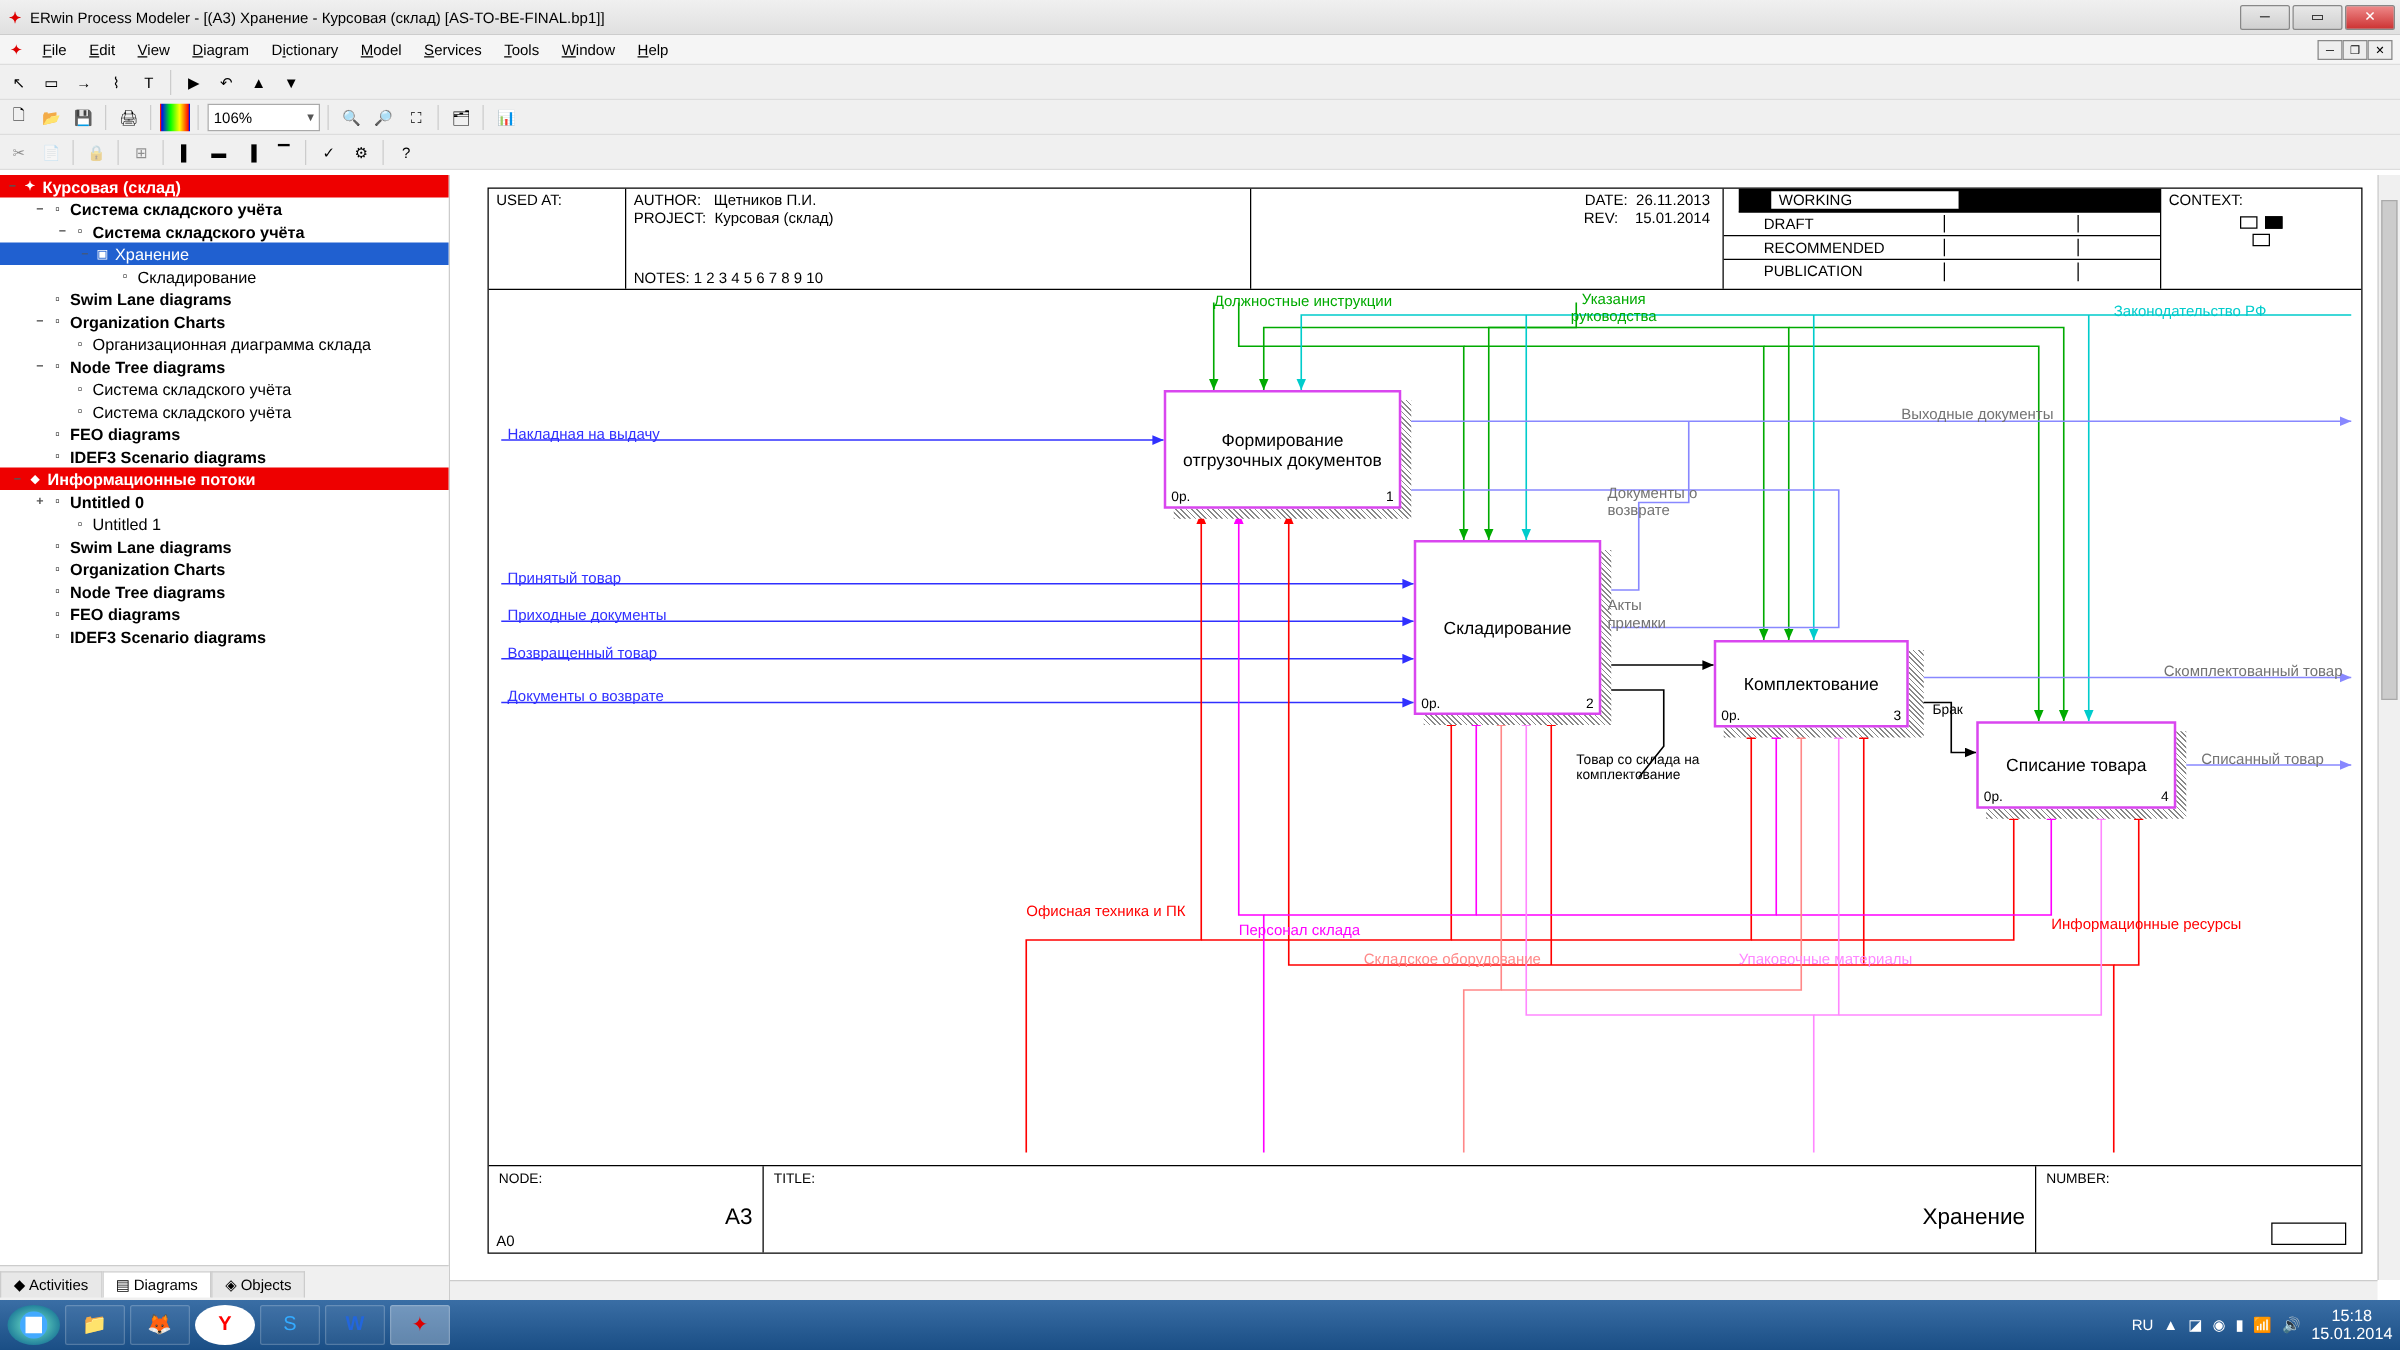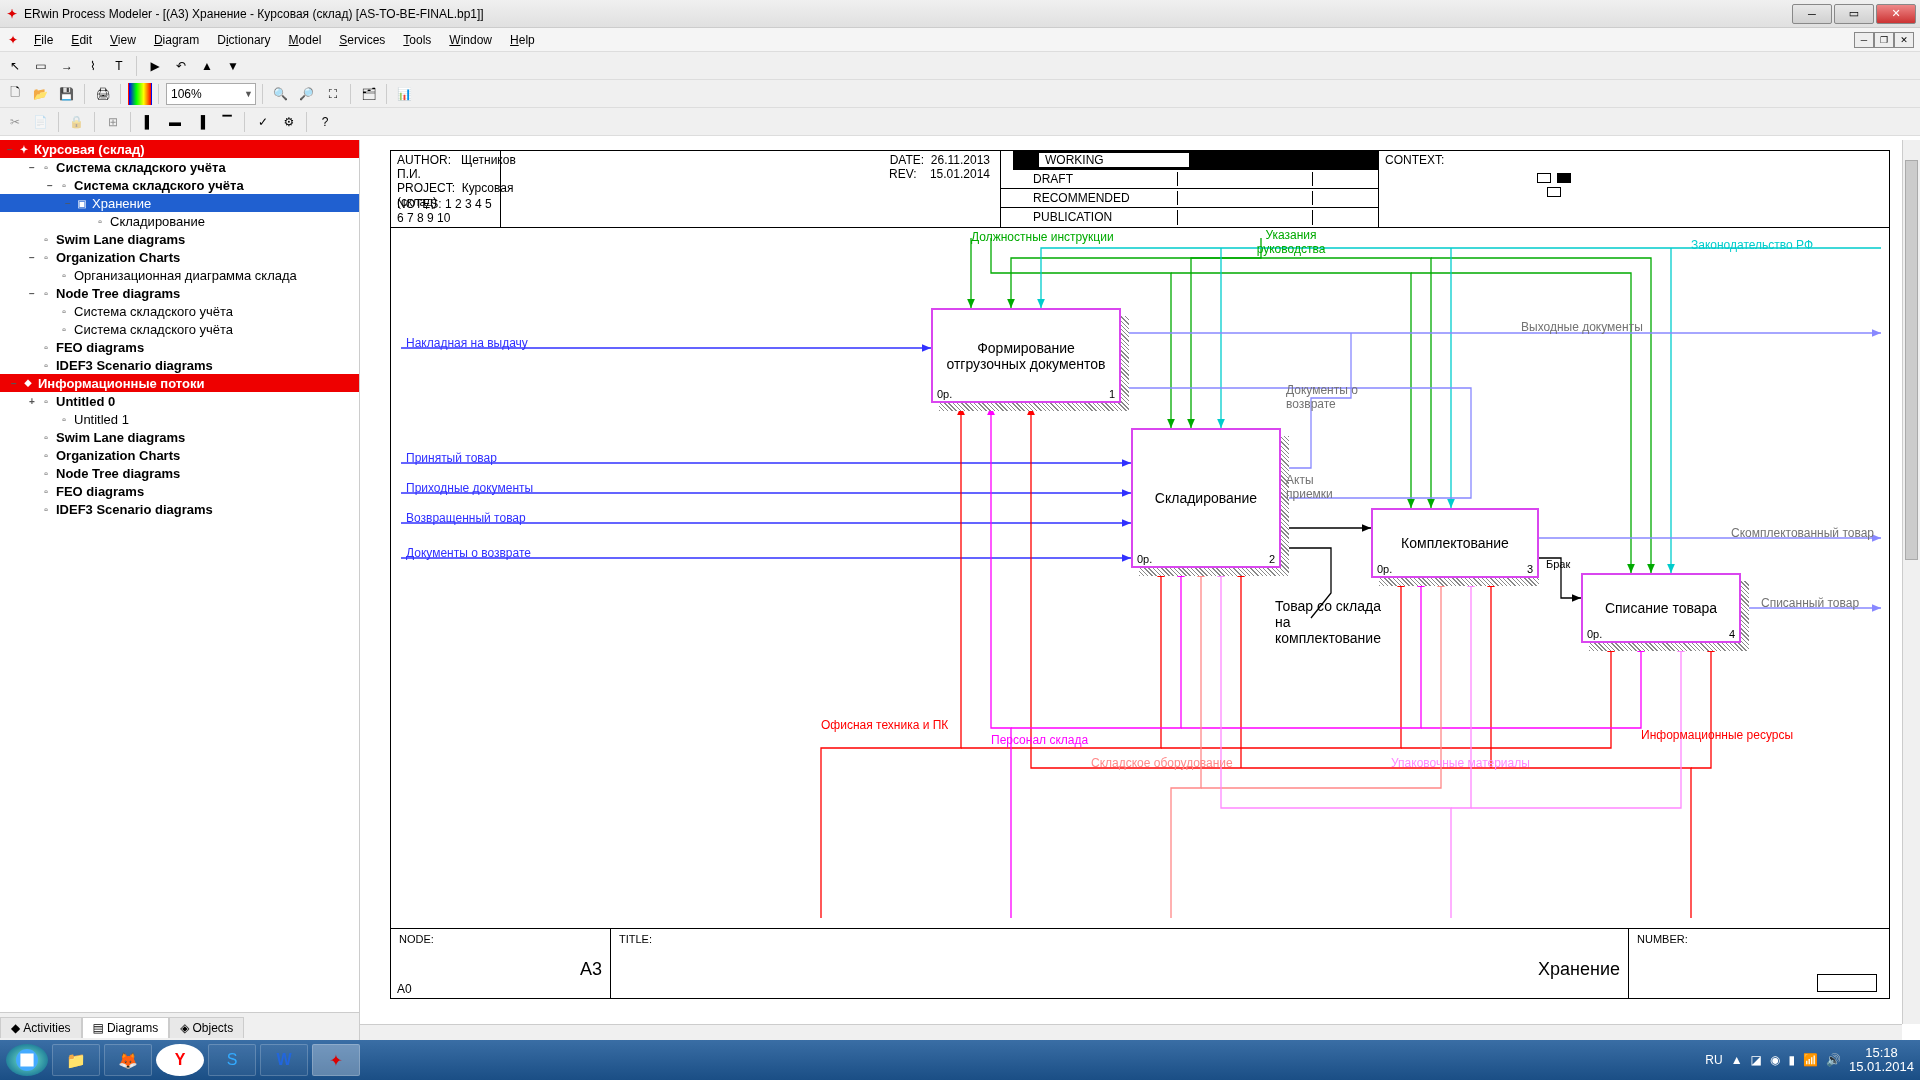--- a/index.html
+++ b/index.html
@@ -287,20 +287,21 @@
           <span>◈</span>
           <span>Objects</span>
         </div>
     </div>
   </div>
 
   <div class="canvas">
     <div class="page">
 
       <div class="page-header">
+        <div class="ph-cell" style="height:80px;"><span>USED AT:</span></div>
         <div class="ph-cell" style="position:relative;">
           <div><span>AUTHOR:</span>&nbsp;&nbsp;&nbsp;<span>Щетников П.И.</span></div>
           <div><span>PROJECT:</span>&nbsp;&nbsp;<span>Курсовая (склад)</span></div>
           <div style="position:absolute;bottom:2px;">NOTES:   1  2  3  4  5  6  7  8  9  10</div>
         </div>
         <div class="ph-cell" style="text-align:right;padding-right:10px;">
           <div><span>DATE:</span>&nbsp;&nbsp;<span>26.11.2013</span></div>
           <div><span>REV:</span>&nbsp;&nbsp;&nbsp;&nbsp;<span>15.01.2014</span></div>
         </div>
         <div class="ph-cell status-table" style="padding:0;">
@@ -434,21 +435,21 @@
             <span class="bp">0р.</span>
             <span class="num">1</span>
         </div>
         <div class="shadow-box" style="left:748px;top:208px;width:150px;height:140px;"></div>
         <div class="idef-box" style="left:740px;top:200px;width:150px;height:140px;">
           <span>Складирование</span>
             <span class="bp">0р.</span>
             <span class="num">2</span>
         </div>
         <div class="shadow-box" style="left:988px;top:288px;width:160px;height:70px;"></div>
-        <div class="idef-box" style="left:980px;top:280px;width:168px;height:70px;">
+        <div class="idef-box" style="left:980px;top:280px;width:156px;height:70px;">
           <span>Комплектование</span>
             <span class="bp">0р.</span>
             <span class="num">3</span>
         </div>
         <div class="shadow-box" style="left:1198px;top:353px;width:160px;height:70px;"></div>
         <div class="idef-box" style="left:1190px;top:345px;width:160px;height:70px;">
           <span>Списание товара</span>
             <span class="bp">0р.</span>
             <span class="num">4</span>
         </div>
@@ -459,21 +460,21 @@
         <div class="arrow-label blue" style="left:15px;top:283px;">Возвращенный товар</div>
         <div class="arrow-label blue" style="left:15px;top:318px;">Документы о возврате</div>
         <div class="arrow-label green" style="left:580px;top:2px;">Должностные инструкции</div>
         <div class="arrow-label green" style="left:850px;top:0px;text-align:center;white-space:normal;width:100px;">Указания руководства</div>
         <div class="arrow-label cyan" style="left:1300px;top:10px;">Законодательство РФ</div>
         <div class="arrow-label lightblue" style="left:1130px;top:92px;">Выходные документы</div>
         <div class="arrow-label lightblue" style="left:1340px;top:298px;">Скомплектованный товар</div>
         <div class="arrow-label lightblue" style="left:1370px;top:368px;">Списанный товар</div>
         <div class="arrow-label lightblue" style="left:895px;top:155px;white-space:normal;width:80px;">Документы о возврате</div>
         <div class="arrow-label lightblue" style="left:895px;top:245px;white-space:normal;width:60px;">Акты приемки</div>
-        <div class="arrow-label" style="left:870px;top:370px;white-space:normal;width:110px;font-size:14px;margin-left:14px;">Товар со склада на комплектование</div>
+        <div class="arrow-label" style="left:870px;top:370px;white-space:normal;width:110px;font-size:11px;">Товар со склада на комплектование</div>
         <div class="arrow-label" style="left:1155px;top:330px;font-size:11px;">Брак</div>
         <div class="arrow-label red" style="left:430px;top:490px;">Офисная техника и ПК</div>
         <div class="arrow-label magenta" style="left:600px;top:505px;">Персонал склада</div>
         <div class="arrow-label lightred" style="left:700px;top:528px;">Складское оборудование</div>
         <div class="arrow-label lightmag" style="left:1000px;top:528px;">Упаковочные материалы</div>
         <div class="arrow-label red" style="left:1250px;top:500px;">Информационные ресурсы</div>
       </div>
 
       <div class="page-footer">
         <div class="pf-cell">

